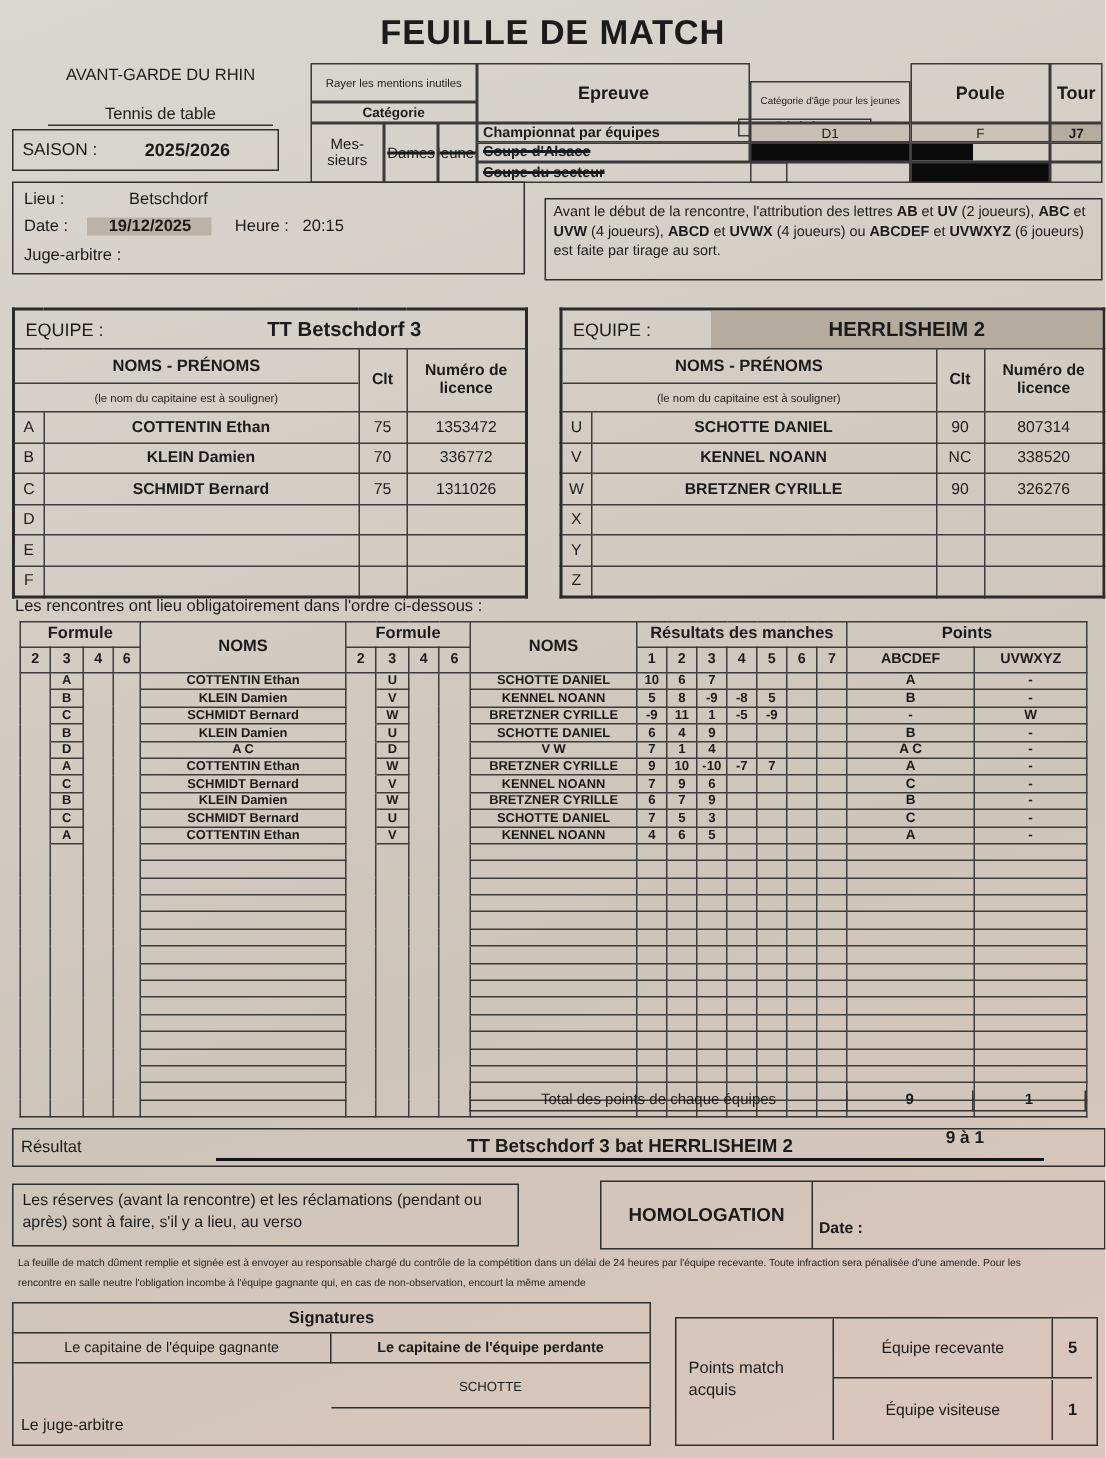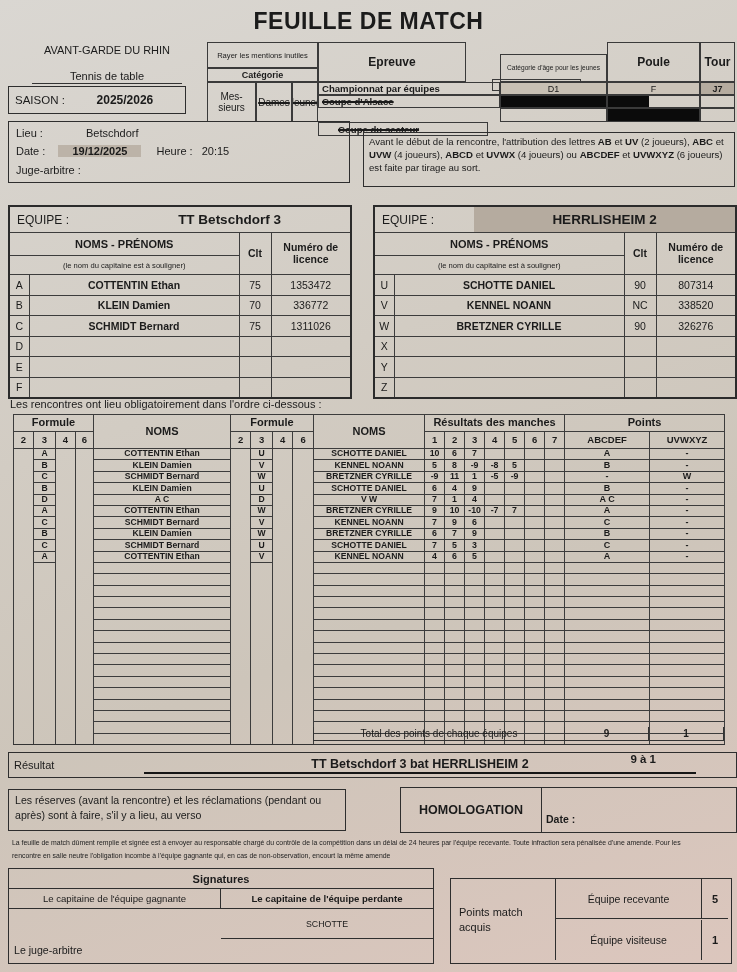--- a/index.html
+++ b/index.html
@@ -90,36 +90,36 @@
     <span class="lab">SAISON :</span>
     <span class="val">2025/2026</span>
   </div>
 
   <div class="abs ht">
     <div class="c" style="left:0;top:0;width:111px;height:26px;font-size:7.6px;">Rayer les mentions inutiles</div>
     <div class="c" style="left:0;top:26px;width:111px;height:14px;font-size:9px;font-weight:bold;">Catégorie</div>
     <div class="c" style="left:0;top:40px;width:49px;height:40px;font-size:10px;text-align:center;line-height:11px;">Mes- sieurs</div>
     <div class="c strike" style="left:49px;top:40px;width:36px;height:40px;font-size:10px;">Dames</div>
     <div class="c strike" style="left:85px;top:40px;width:26px;height:40px;font-size:10px;">Jeunes</div>
-    <div class="c b" style="left:111px;top:0;width:148px;height:40px;font-size:12px;">Epreuve</div>
+    <div class="c b" style="left:111px;top:0;width:182px;height:40px;font-size:12px;">Epreuve</div>
     <div class="c b" style="left:285px;top:0;width:89px;height:12px;font-size:10px;margin-top:37px;">Division</div>
     <div class="c" style="left:293px;top:12px;width:107px;height:28px;font-size:6.6px;line-height:7.5px;text-align:center;">Catégorie d'âge pour les jeunes</div>
     <div class="c b" style="left:400px;top:0;width:93px;height:40px;font-size:12px;">Poule</div>
     <div class="c b" style="left:493px;top:0;width:35px;height:40px;font-size:12px;">Tour</div>
 
     <div class="c b" style="left:111px;top:40px;width:182px;height:13px;font-size:9.6px;justify-content:flex-start;padding-left:3px;">Championnat par équipes</div>
     <div class="c" style="left:293px;top:40px;width:107px;height:13px;font-size:9px;background:#c8c0b4;">D1</div>
     <div class="c" style="left:400px;top:40px;width:93px;height:13px;font-size:9px;background:#cbc3b8;">F</div>
     <div class="c b" style="left:493px;top:40px;width:35px;height:13px;font-size:9px;background:#b5ab9f;">J7</div>
 
     <div class="c b strike" style="left:111px;top:53px;width:182px;height:13px;font-size:9.6px;justify-content:flex-start;padding-left:3px;">Coupe d'Alsace</div>
     <div class="c" style="left:293px;top:53px;width:107px;height:13px;background:#0b0b0b;"></div>
     <div class="c" style="left:400px;top:53px;width:93px;height:13px;background:linear-gradient(to right,#0b0b0b 0 45%,transparent 45%);"></div>
 
-    <div class="c b strike" style="left:111px;top:80px;width:170px;height:14px;font-size:9.6px;justify-content:flex-start;padding-left:19px;">Coupe du secteur</div>
+    <div class="c b strike" style="left:111px;top:66px;width:207px;height:14px;font-size:9.6px;justify-content:flex-start;padding-left:3px;">Coupe du secteur</div>
     <div class="c" style="left:293px;top:66px;width:107px;height:14px;"></div>
     <div class="c" style="left:400px;top:66px;width:93px;height:14px;background:#0b0b0b;"></div>
     <div class="c" style="left:493px;top:53px;width:35px;height:13px;"></div>
     <div class="c" style="left:493px;top:66px;width:35px;height:14px;"></div>
   </div>
 
   <div class="abs box venue">
     <div class="row" style="top:5px;">
       <span>Lieu :</span>
       <span style="margin-left:40px;">Betschdorf</span>

